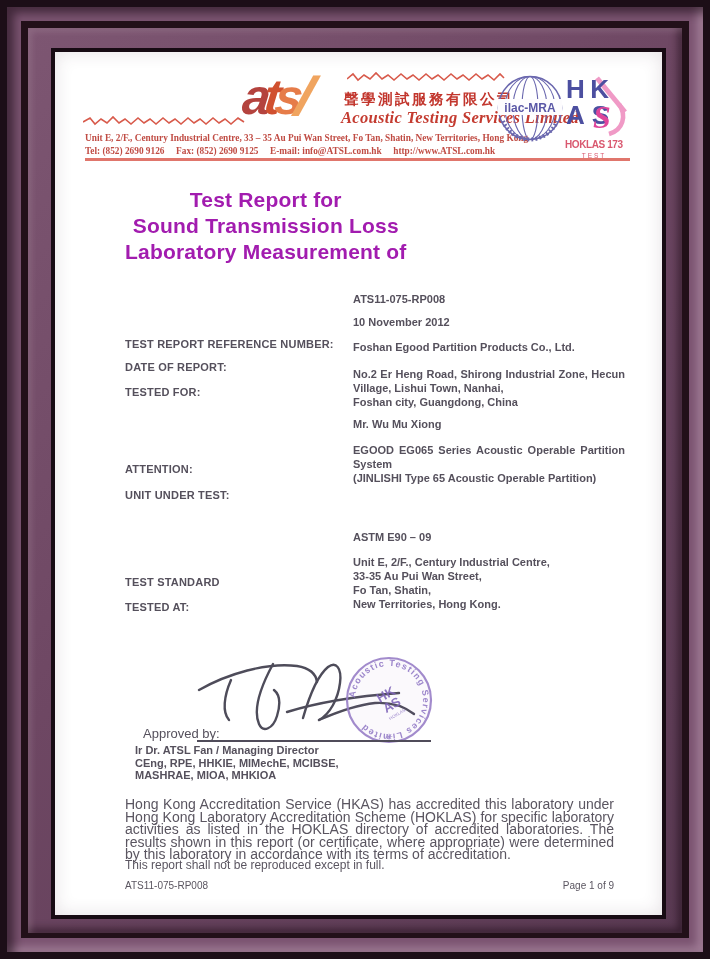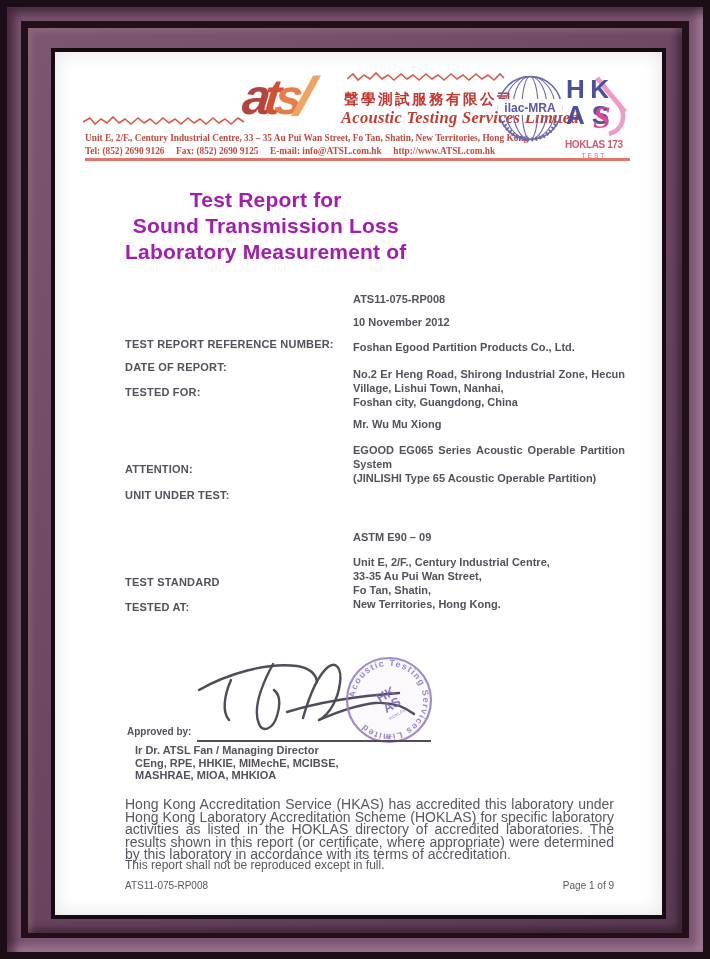--- a/index.html
+++ b/index.html
@@ -39,21 +39,21 @@
   .title{left:70px;top:135px;font-size:21px;font-weight:bold;color:#a21caf;
     line-height:26px;letter-spacing:.2px;text-align:center;}
   .title div{position:static;}
   
   .frow{left:70px;width:505px;}
   .flabel{left:0;top:16px;width:226px;font-size:11px;font-weight:bold;color:#55505c;
     letter-spacing:.2px;margin-top:30px;}
   .fvalue{left:228px;top:0;width:272px;font-size:11px;font-weight:bold;color:#55505c;
     line-height:14px;text-align:justify;white-space:pre-line;}
   
-  .approved-by{left:72px;top:674px;font-size:10px;font-weight:bold;color:#55505c;}
+  .approved-by{left:88px;top:674px;font-size:13px;font-weight:normal;color:#55505c;}
   .sig-svg{left:128px;top:600px;}
   .sig-line{left:142px;top:688px;width:234px;height:2px;background:#504c5a;}
   .stamp-svg{left:284px;top:598px;opacity:.88;}
   .approver{left:80px;top:692px;font-size:11px;font-weight:bold;color:#55505c;line-height:12.5px;}
   .approver div{position:static;}
   
   .accred{left:70px;top:746px;width:489px;font-size:14px;color:#5a5560;line-height:12.5px;
     text-align:justify;}
   .repro{left:70px;top:806px;font-size:12px;color:#5a5560;}
   .refrow{left:70px;top:828px;width:489px;display:flex;justify-content:space-between;}

